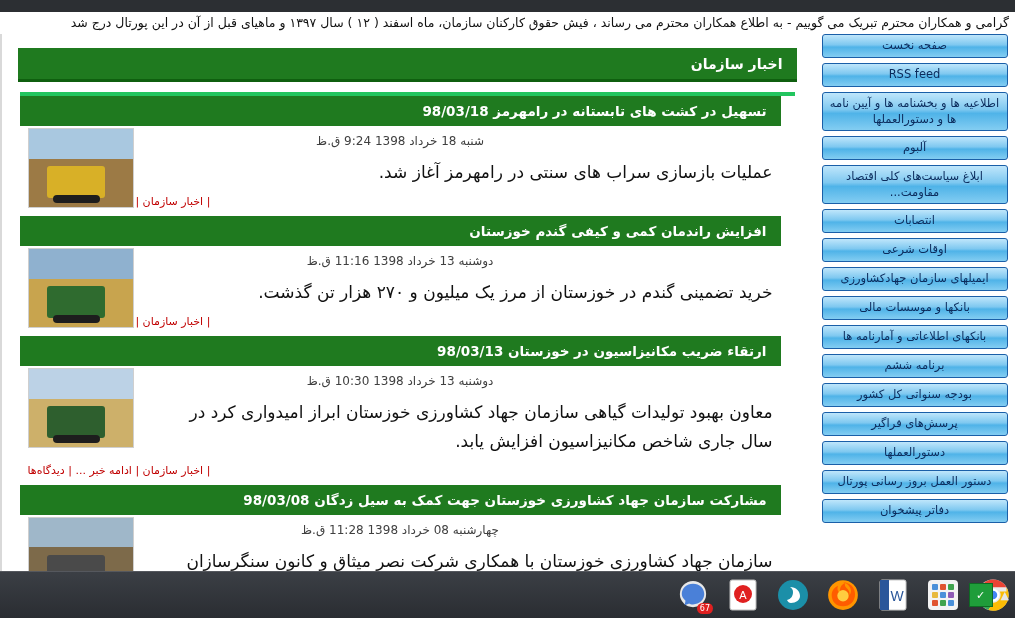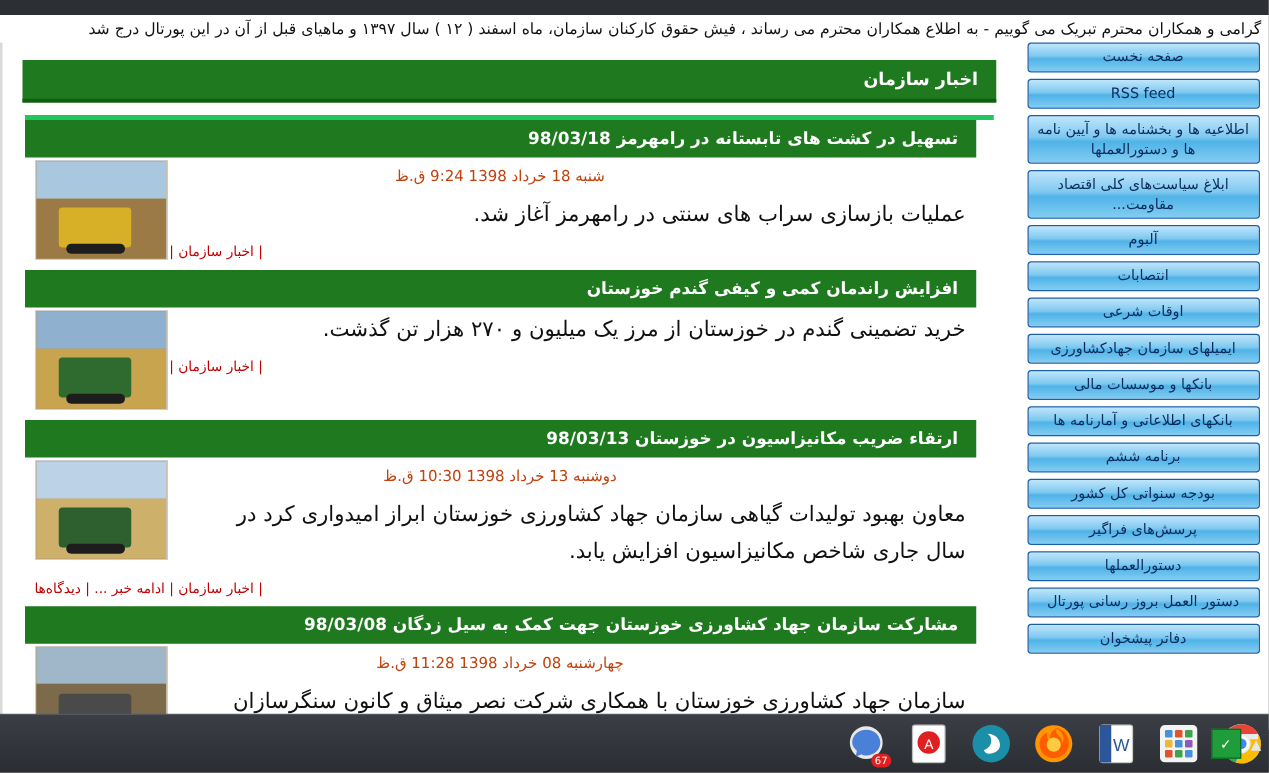--- a/index.html
+++ b/index.html
@@ -122,21 +122,21 @@
     margin-right: 14px;
   }
   .news-body {
     position: relative;
     min-height: 86px;
     padding-right: 14px;
   }
   .news-date {
     text-align: center;
     font-size: 12px;
-    color: #c2410c;
+    color: #404040;
     padding: 8px 0 6px 0;
     direction: rtl;
   }
   .news-summary {
     font-size: 17px;
     color: #111;
     padding: 4px 8px 6px 150px;
     text-align: right;
     line-height: 1.7;
   }
@@ -242,24 +242,24 @@
       <div class="side-item">
           <span>صفحه نخست</span>
         </div>
       <div class="side-item">
           <span>RSS feed</span>
         </div>
       <div class="side-item" style="min-height:38px">
           <span>اطلاعیه ها و بخشنامه ها و آیین نامه ها و دستورالعملها</span>
         </div>
       <div class="side-item">
+          <span>آلبوم</span>
+        </div>
+      <div class="side-item">
           <span>ابلاغ سیاست‌های کلی اقتصاد مقاومت...</span>
-        </div>
-      <div class="side-item">
-          <span>آلبوم</span>
         </div>
       <div class="side-item">
           <span>انتصابات</span>
         </div>
       <div class="side-item">
           <span>اوقات شرعی</span>
         </div>
       <div class="side-item">
           <span>ایمیلهای سازمان جهادکشاورزی</span>
         </div>
@@ -312,20 +312,21 @@
           </div>
 
           <div class="news-item">
             <div class="news-title">افزایش راندمان کمی و کیفی گندم خوزستان</div>
             <div class="news-body">
               <div class="thumb">
                 <div class="sky" style="background:#8fb1cf"></div>
                 <div class="ground" style="background:#c8a44e"></div>
                 <div class="machine" style="background:#2f6b2f"></div>
               </div>
+              <div class="news-date">دوشنبه 13 خرداد 1398 11:16 ق.ظ</div>
               <div class="news-summary">خرید تضمینی گندم در خوزستان از مرز یک میلیون و ۲۷۰ هزار تن گذشت.</div>
               <div class="news-links">| اخبار سازمان | ادامه خبر ... | دیدگاه‌ها</div>
             </div>
           </div>
 
           <div class="news-item">
             <div class="news-title">ارتقاء ضریب مکانیزاسیون در خوزستان 98/03/13</div>
             <div class="news-body">
               <div class="thumb">
                 <div class="sky" style="background:#bcd2e6"></div>

